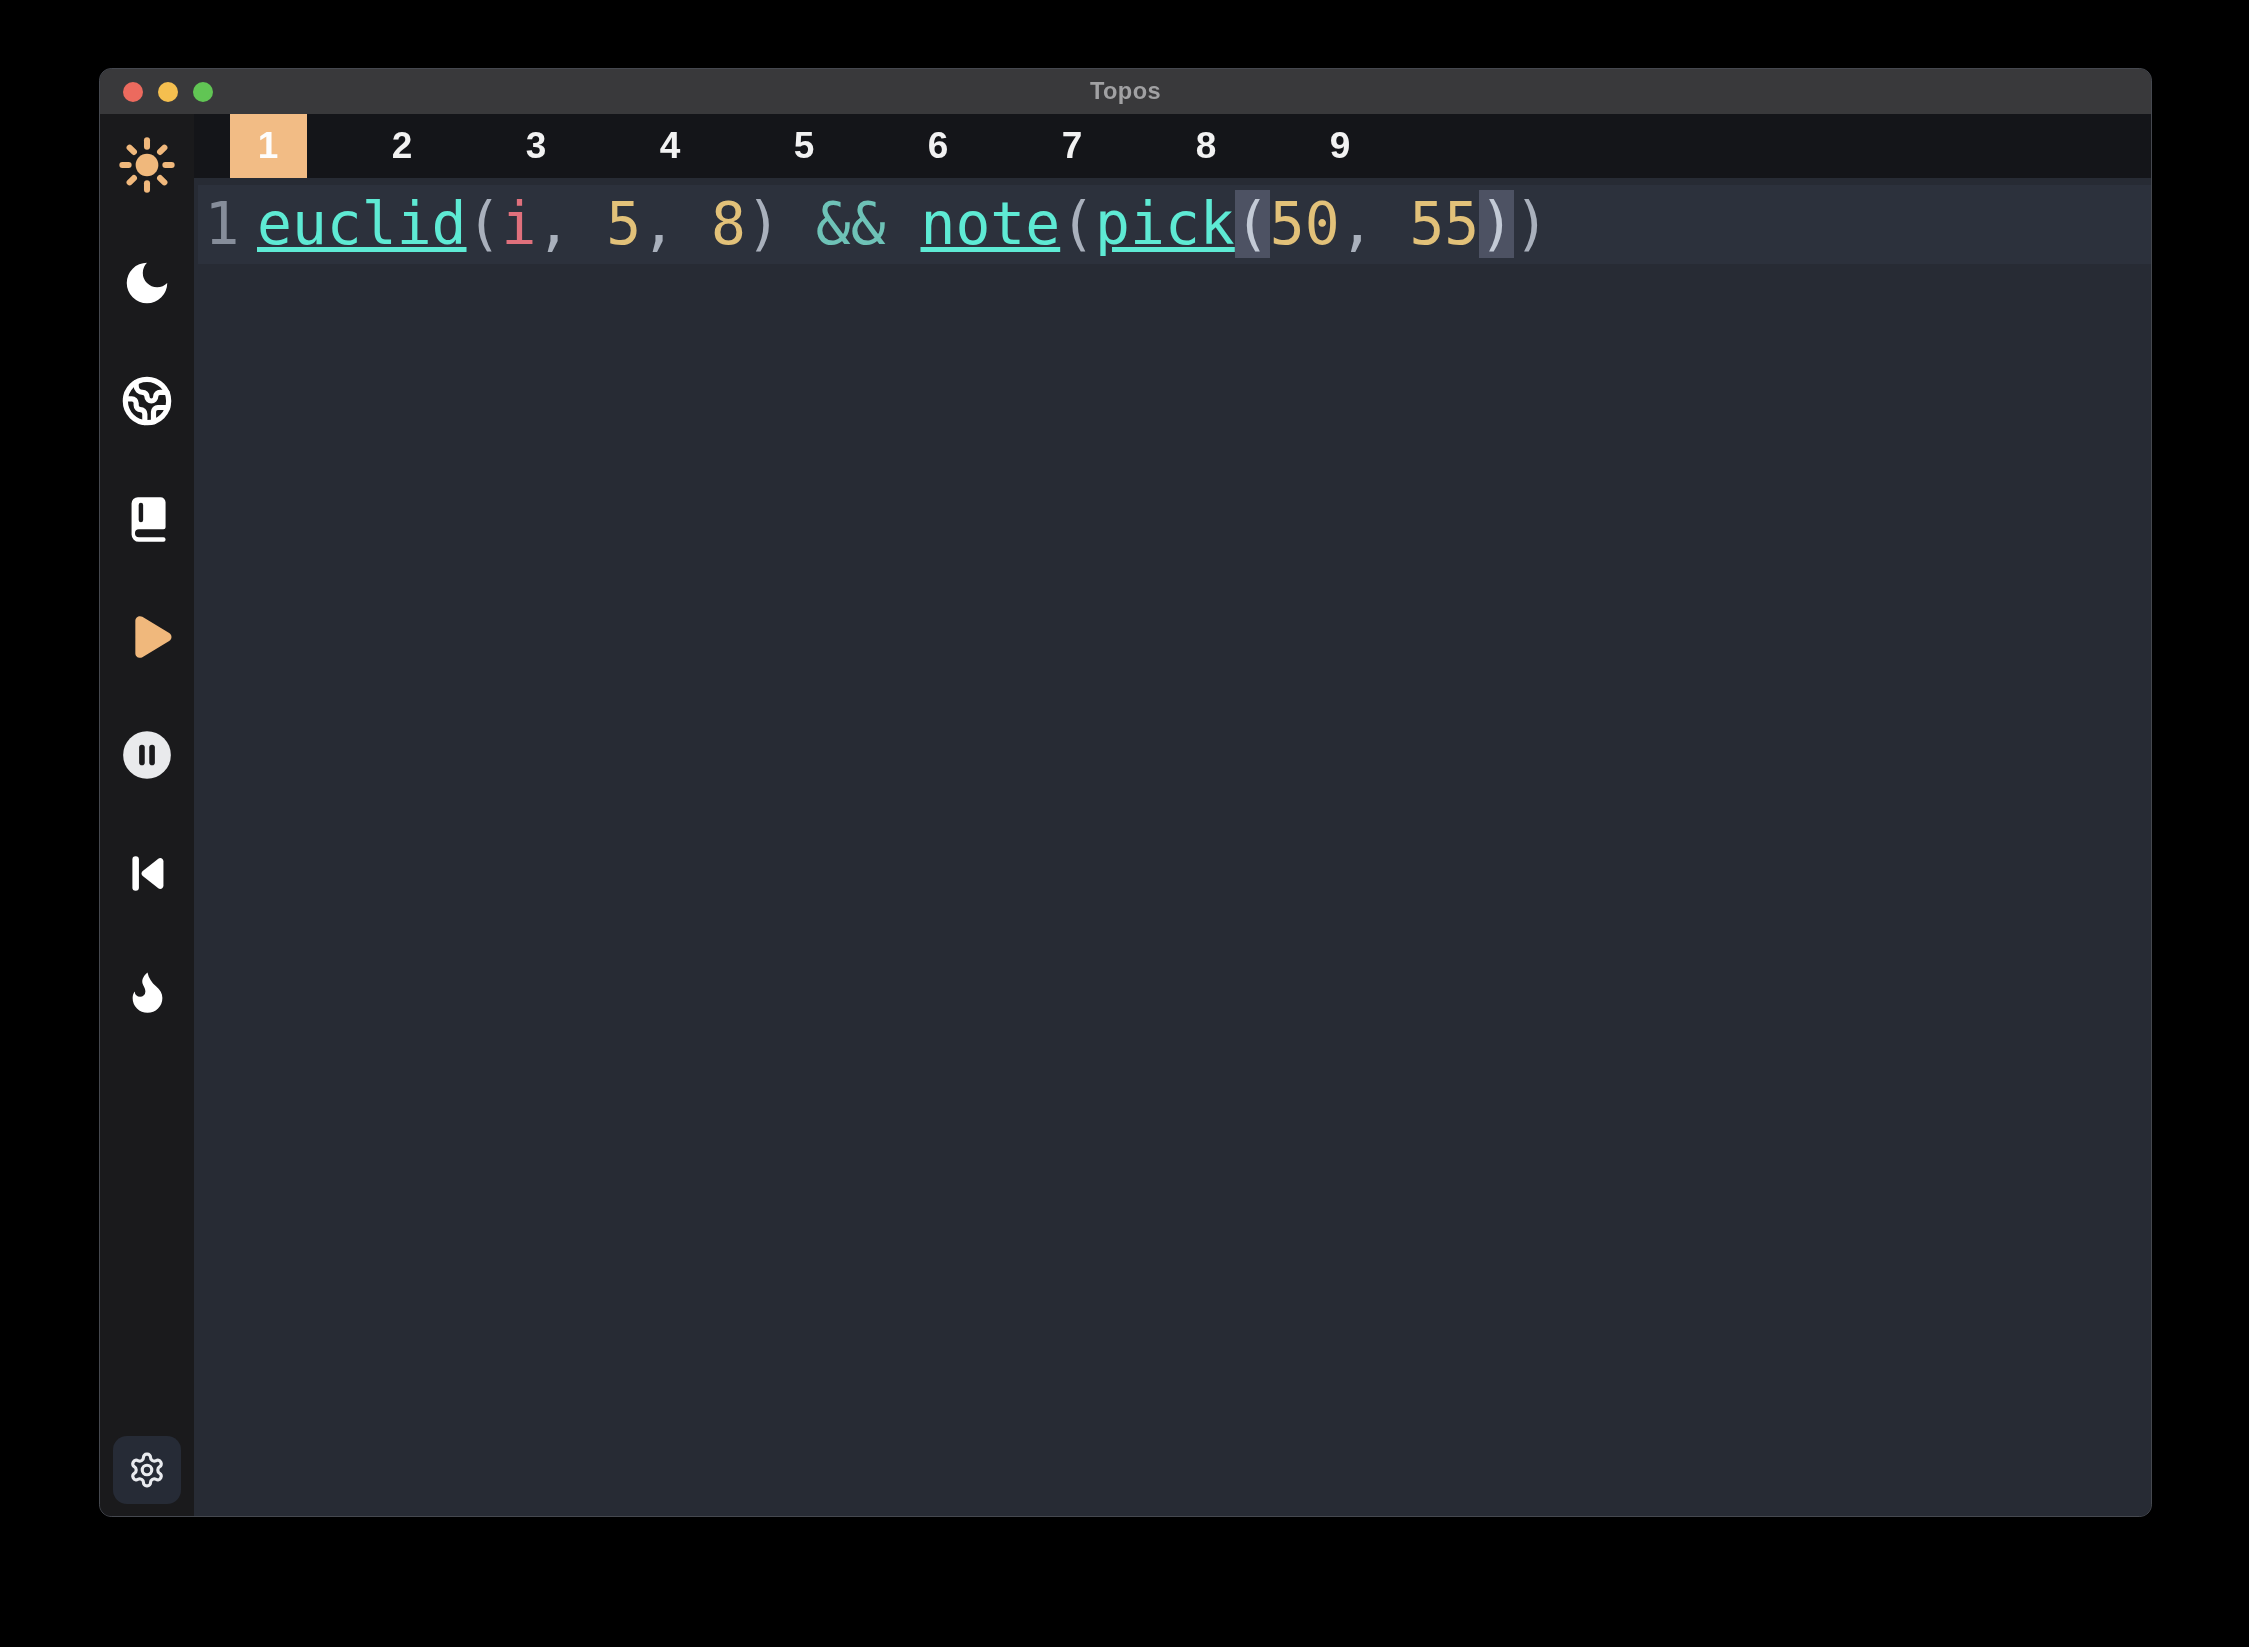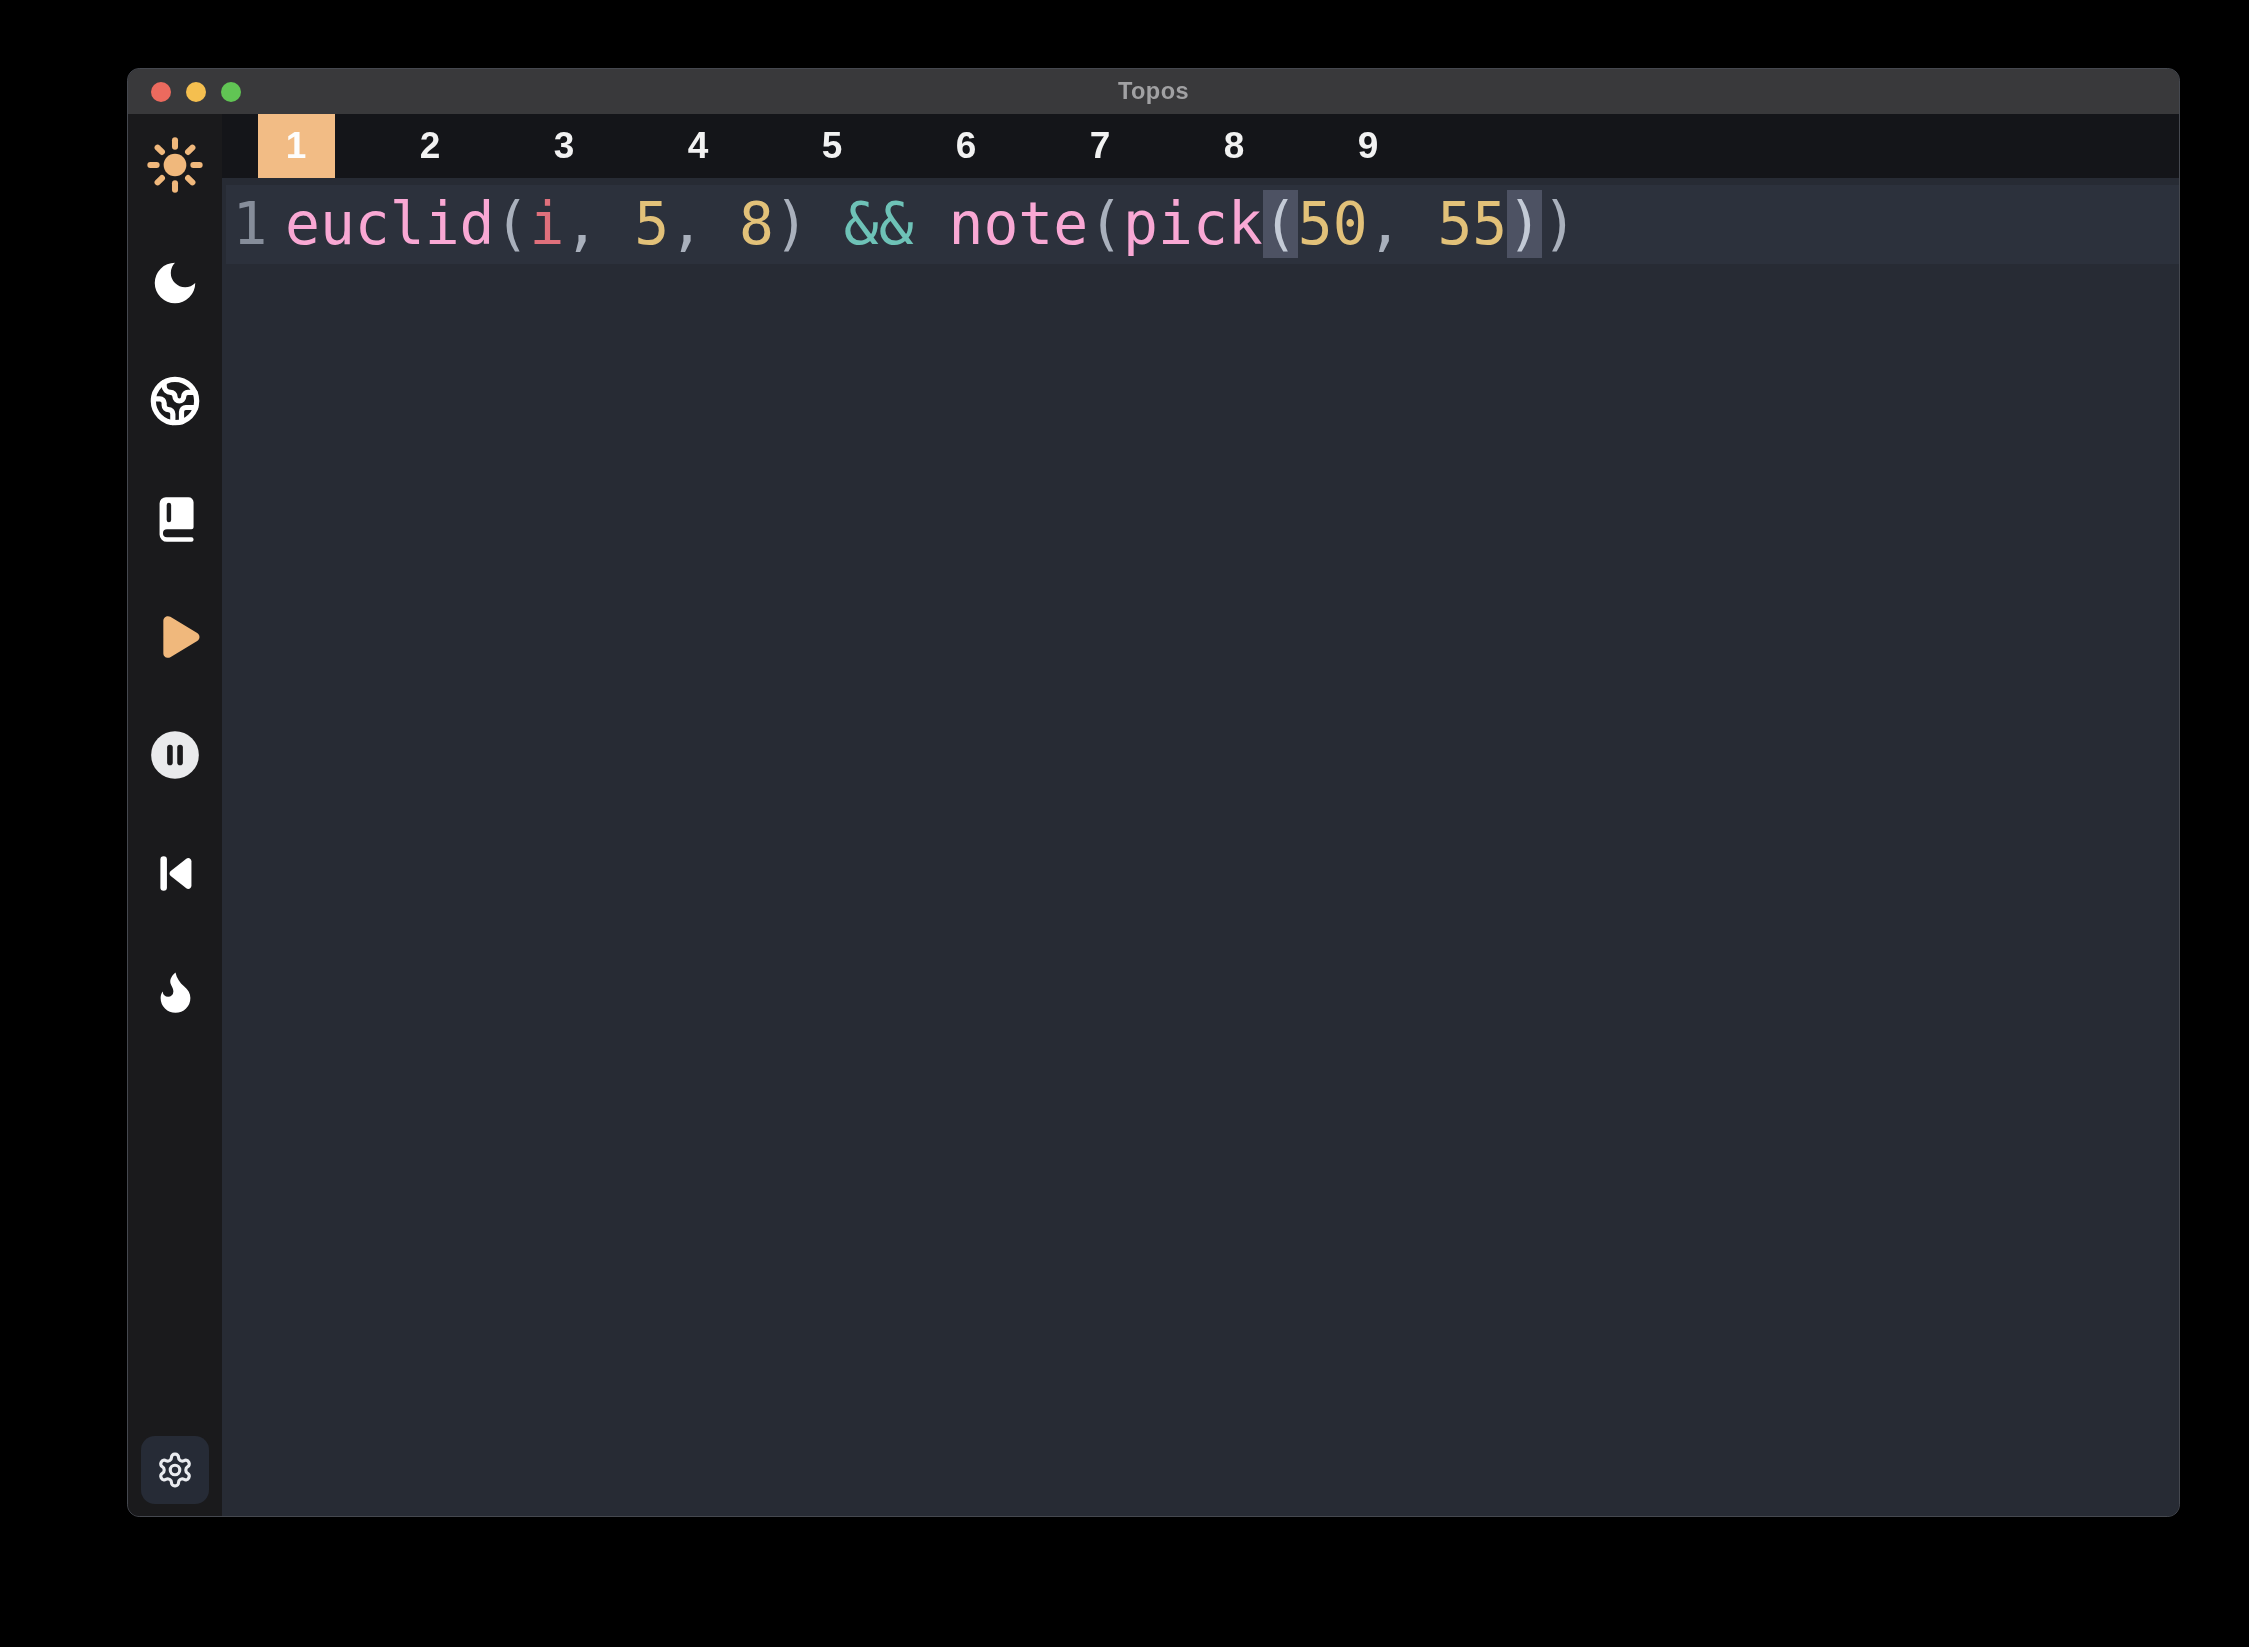--- a/index.html
+++ b/index.html
@@ -1,21 +1,21 @@
 <!DOCTYPE html>
 <html style="font-size:14px"><head>
 <meta charset="utf-8">
 <style>
   * { margin:0; padding:0; box-sizing:border-box; }
   html,body { width:2250px; height:1648px; background:#000; overflow:hidden;
               font-family:"Liberation Sans", sans-serif; }
 
   .window { position:absolute; left:99px; top:68px; width:2053px; height:1449px;
             border-radius:12.2px; overflow:hidden; background:#272b34;
-            border:0.9px solid #45484f; display:flex; flex-direction:column;margin-left:28px; }
+            border:0.9px solid #45484f; display:flex; flex-direction:column; }
 
   
   .titlebar { height:45px; flex:0 0 45px; background:#39393b; position:relative;
               display:flex; align-items:center; justify-content:center; }
   .traffic { position:absolute; left:23px; top:0; height:100%;
              display:flex; align-items:center; gap:15px; }
   .light { width:20px; height:20px; border-radius:50%; }
   .light.close   { background:#ec6a5e; }
   .light.minimize{ background:#f5bf4f; }
   .light.zoom    { background:#61c554; }
@@ -46,21 +46,21 @@
   .tab.active .pill { background:#f2bc85; color:#fdfdfd; }
 
   
   .editor { flex:1; background:#272b34; position:relative;
             font-family:"DejaVu Sans Mono", monospace; }
   .codeline { position:absolute; top:7px; left:3.5px; right:0; height:79px;
               background:#2c313c; display:flex; align-items:center;
               font-size:58px; line-height:79px; white-space:pre; }
   .gutter { display:inline-block; width:35px; margin-left:7px; margin-right:17.5px;
             color:#868d9a; text-align:left; }
-  .tok-fn    { color:#f9a8d4; }
+  .tok-fn    { color:#5eead4;text-decoration:underline; }
   .tok-var   { color:#e0707c; }
   .tok-num   { color:#e2c179; }
   .tok-op    { color:#6ec2b7; }
   .tok-punct { color:#a9b0bc; }
   .tok-match { color:#c3cad6; background:#4d5263; }
 </style>
 </head>
 <body>
 
 <div class="window">

